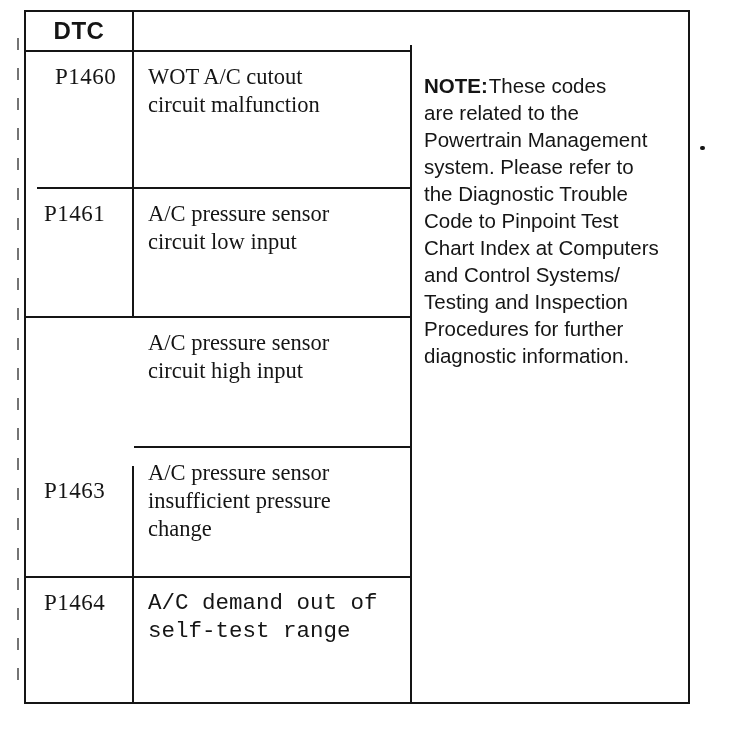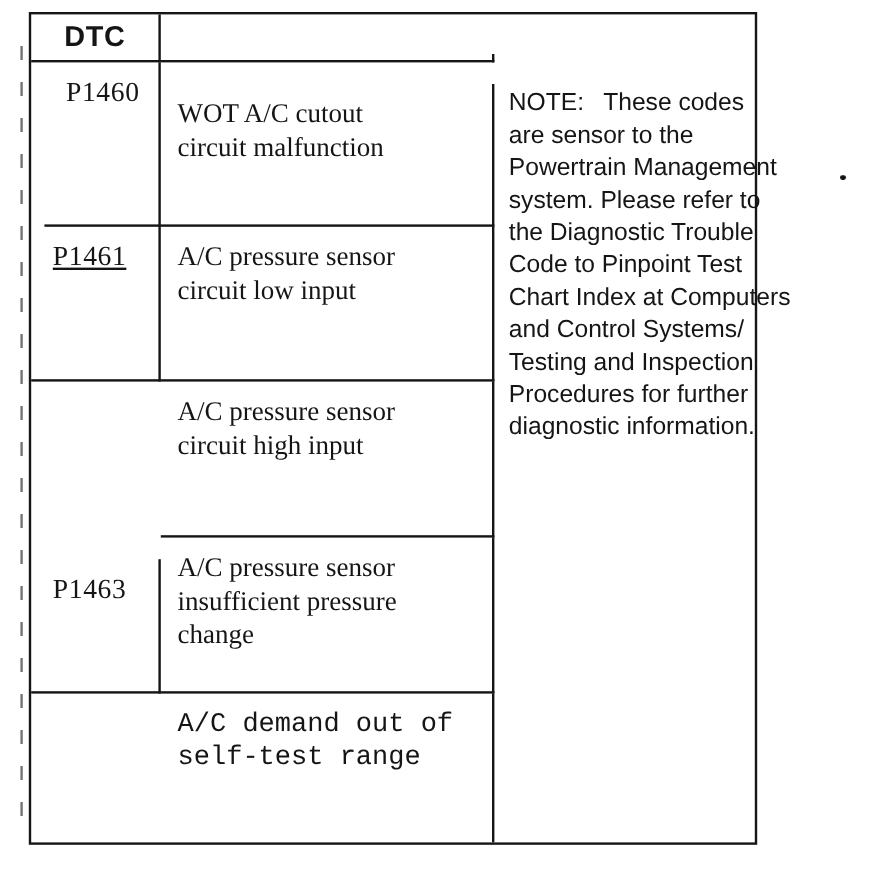--- a/index.html
+++ b/index.html
@@ -17,21 +17,21 @@
   }
   .page{
     position:absolute;
     inset:0;
     background:var(--paper);
   }
   .dtc-table{
     position:absolute;
     left:24px;
     top:10px;
-    width:607px;
+    width:666px;
     height:694px;
     border:2px solid var(--ink);
     display:grid;
     grid-template-columns:108px 278px 280px;
     grid-template-rows:40px 137px 129px 130px 130px 124px;
     background:var(--paper);
   }
   .cell{
     border-right:2px solid var(--ink);
     border-bottom:2px solid var(--ink);
@@ -54,37 +54,37 @@
     letter-spacing:0.5px;
     padding:12px 0 0 18px;
   }
   .desc{
     font-family:"Liberation Serif", serif;
     font-size:22.5px;
     line-height:28px;
     padding:11px 6px 0 14px;
     white-space:pre-line;
   }
-  .r2c1{grid-area:2/1;margin-left:11px;} .r2c2{grid-area:2/2;margin-top:18px;}
-  .r3c1{grid-area:3/1;text-decoration:underline;} .r3c2{grid-area:3/2;}
+  .r2c1{grid-area:2/1;margin-left:11px;} .r2c2{grid-area:2/2;}
+  .r3c1{grid-area:3/1;} .r3c2{grid-area:3/2;}
   .r4c1{grid-area:4/1;} .r4c2{grid-area:4/2;}
   .r5c1{grid-area:5/1;margin-top:18px;} .r5c2{grid-area:5/2;}
   .r6c1{grid-area:6/1;border-bottom:0;} .r6c2{grid-area:6/2;border-bottom:0;font-family:Liberation Mono, monospace;}
   .action{
     grid-area:2/3/7/4;
     border-right:0;
     border-bottom:0;
     padding:20px 2px 0 12px;
     font-size:20.5px;
     line-height:27px;
     font-family:"Liberation Sans", sans-serif;
   }
   .note-label{
-    font-weight:normal;
-    margin-right:16px;
+    font-weight:bold;
+    margin-right:1px;
   }
   .note-text{
     white-space:pre-line;
   }
   
   .speck{
     position:absolute;
     left:700px;
     top:146px;
     width:5px;
@@ -121,26 +121,27 @@
 circuit low input</div>
 
     <div class="cell desc r4c2">A/C pressure sensor
 circuit high input</div>
 
     <div class="cell code r5c1">P1463</div>
     <div class="cell desc r5c2">A/C pressure sensor
 insufficient pressure
 change</div>
 
+    <div class="cell code r6c1">P1464</div>
     <div class="cell desc r6c2">A/C demand out of
 self-test range</div>
 
     <div class="cell action">
       <span class="note-label">NOTE:</span><span class="note-text">These codes
-are sensor to the
+are related to the
 Powertrain Management
 system. Please refer to
 the Diagnostic Trouble
 Code to Pinpoint Test
 Chart Index at Computers
 and Control Systems/
 Testing and Inspection
 Procedures for further
 diagnostic information.</span>
     </div>

